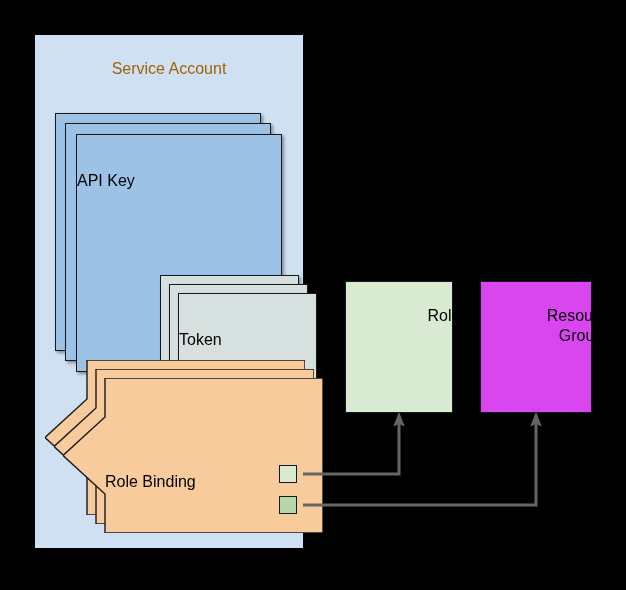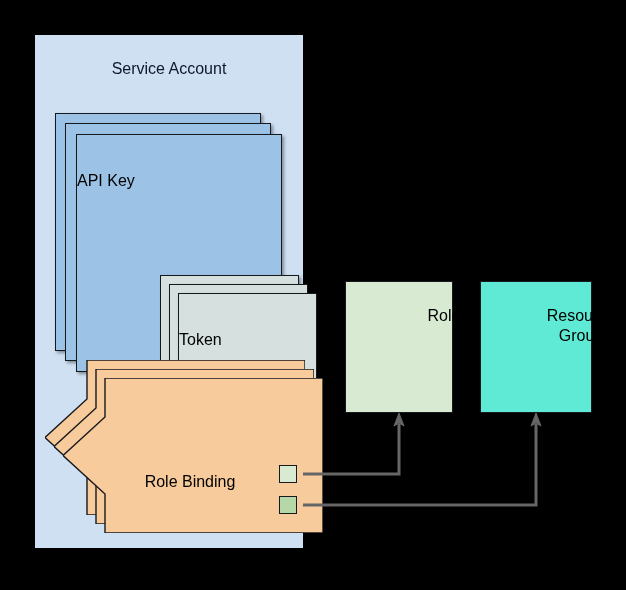--- a/index.html
+++ b/index.html
@@ -26,21 +26,21 @@
     background: #cfe0f3;
     box-sizing: border-box;
   }
   .service-account-label {
     position: absolute;
     left: 0;
     top: 24px;
     width: 268px;
     text-align: center;
     font-size: 16px;
-    color: #0f172a;
+    color: #a16207;
     line-height: 19px;
     white-space: nowrap;
   }
 
   
   .stack {
     position: absolute;
   }
   .stack .layer {
     position: absolute;
@@ -100,21 +100,20 @@
     pointer-events: none;
   }
   .rb-a0 { left: 0px;  top: 0px; }
   .rb-a1 { left: 9px;  top: 9px; }
   .rb-a2 { left: 18px; top: 18px; }
   .rolebinding-label {
     position: absolute;
     left: 60px;
     top: 112px;
     width: 170px;
-    text-align: center;
     font-size: 16px;
     color: #000000;
     line-height: 19px;
     white-space: nowrap;
   }
 
   
   .port {
     position: absolute;
     width: 18px;
@@ -137,21 +136,21 @@
     width: 100%;
     text-align: center;
     font-size: 16px;
     color: #000000;
     line-height: 20px;
     white-space: pre-line;
     padding-left: 45px;
   }
   .role-box { left: 345px; top: 281px; width: 108px; height: 132px; background: #d9ead3; }
   .role-box .target-label { top: 24px; }
-  .resource-box { left: 480px; top: 281px; width: 112px; height: 132px; background: #5eead4; }
+  .resource-box { left: 480px; top: 281px; width: 112px; height: 132px; background: #d946ef; }
   .resource-box .target-label { top: 24px; }
 
   
   .connectors {
     position: absolute;
     left: 0;
     top: 0;
     width: 626px;
     height: 590px;
     pointer-events: none;

